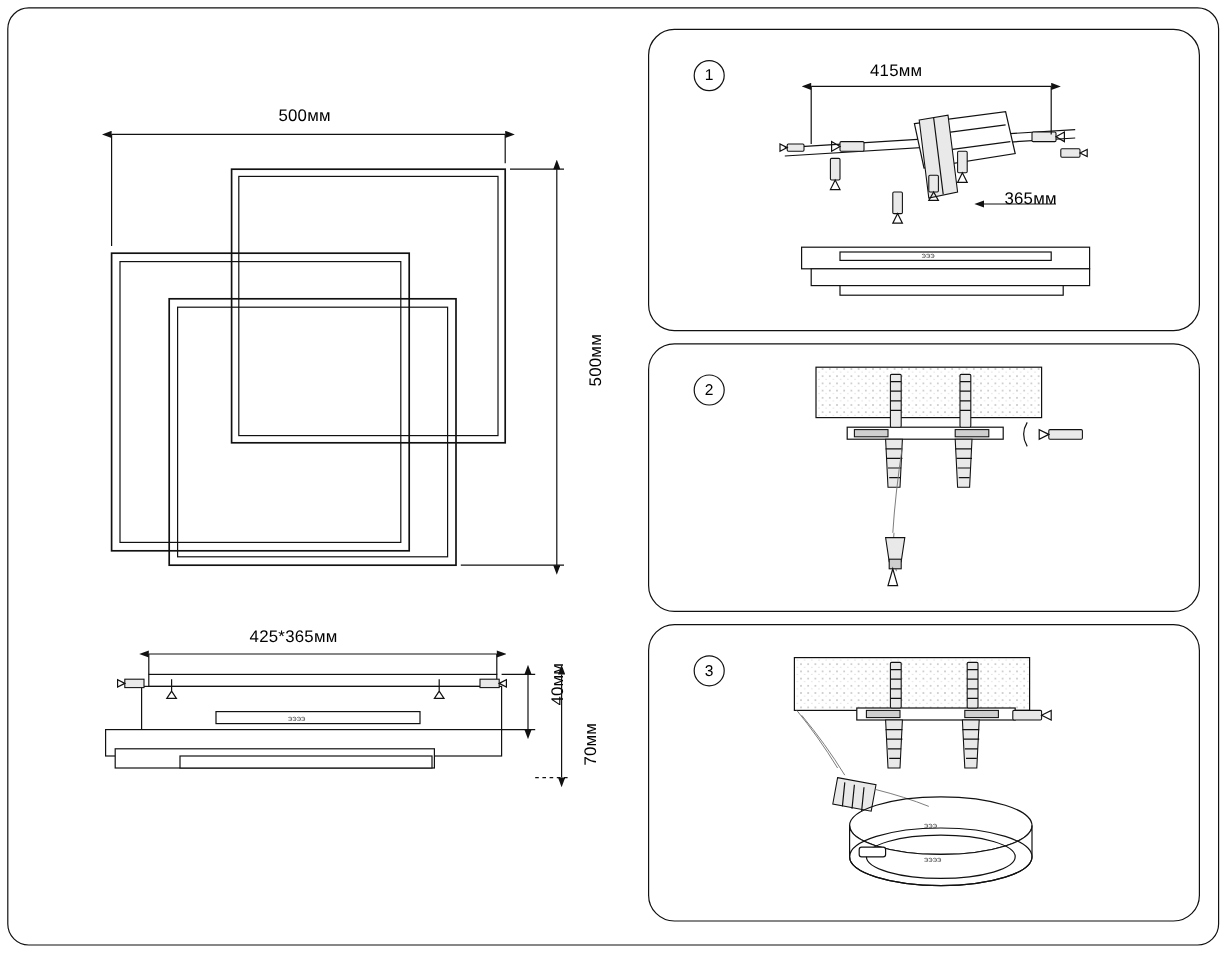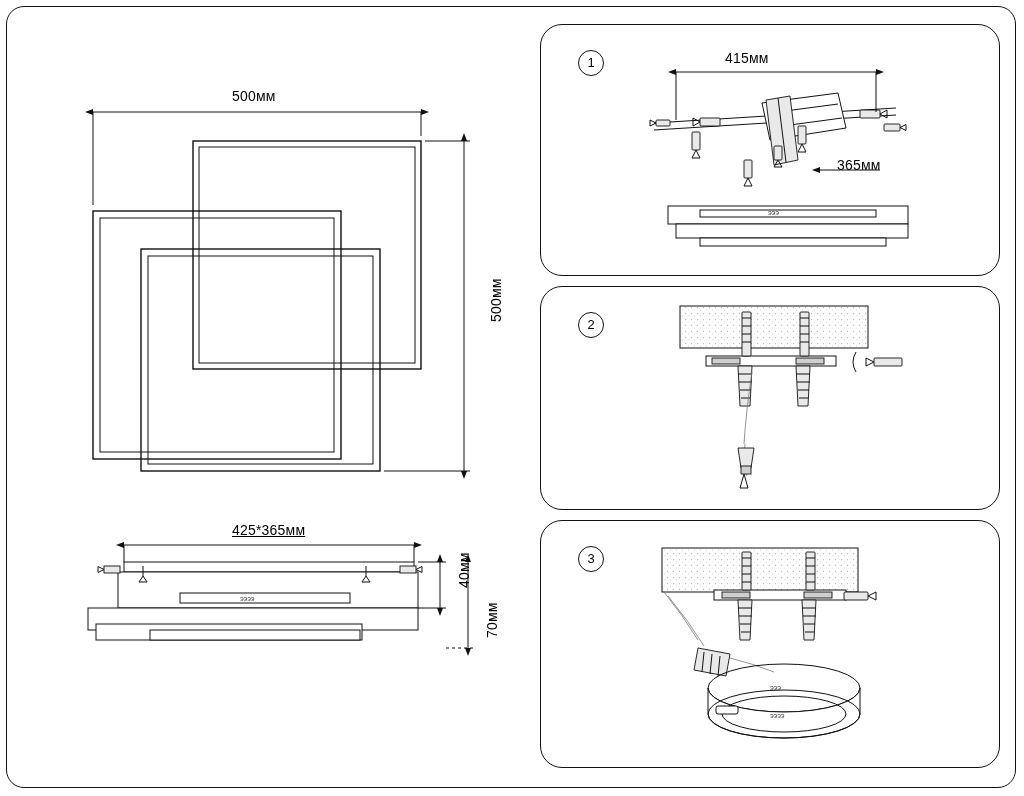--- a/index.html
+++ b/index.html
@@ -88,21 +88,21 @@
   <div class="panel panel-2"></div>
   <div class="panel panel-3"></div>
 
   <div class="step-badge" style="left:578px; top:50px;">1</div>
   <div class="step-badge" style="left:578px; top:312px;">2</div>
   <div class="step-badge" style="left:578px; top:546px;">3</div>
 
   <div class="dim-label" style="left:232px; top:88px;">500мм</div>
   <div class="dim-label vert" style="left:488px; top:322px;">500мм</div>
 
-  <div class="dim-label" style="left:232px; top:522px;text-decoration:underline;">425*365мм</div>
+  <div class="dim-label" style="left:208px; top:522px;">425*365мм</div>
   <div class="dim-label vert" style="left:456px; top:588px;">40мм</div>
   <div class="dim-label vert" style="left:484px; top:638px;">70мм</div>
 
   <div class="dim-label" style="left:725px; top:50px;">415мм</div>
   <div class="dim-label" style="left:826px; top:157px;margin-left:11px;">365мм</div>
 
   <svg class="svg-layer" viewBox="0 0 1024 796" xmlns="http://www.w3.org/2000/svg">
     <defs>
       <pattern id="hatchp" width="5" height="5" patternTransform="rotate(40)" patternUnits="userSpaceOnUse">
         <rect width="5" height="5" fill="#fff"></rect>

